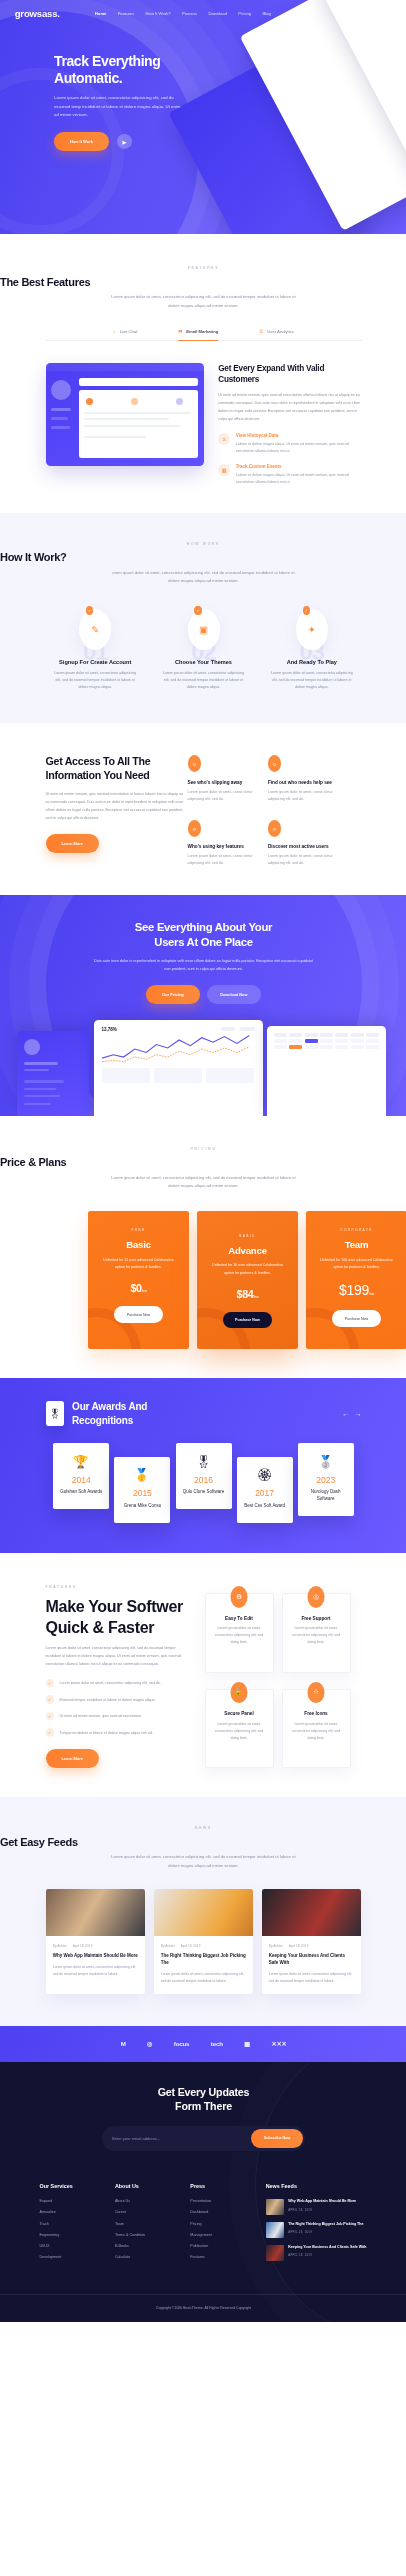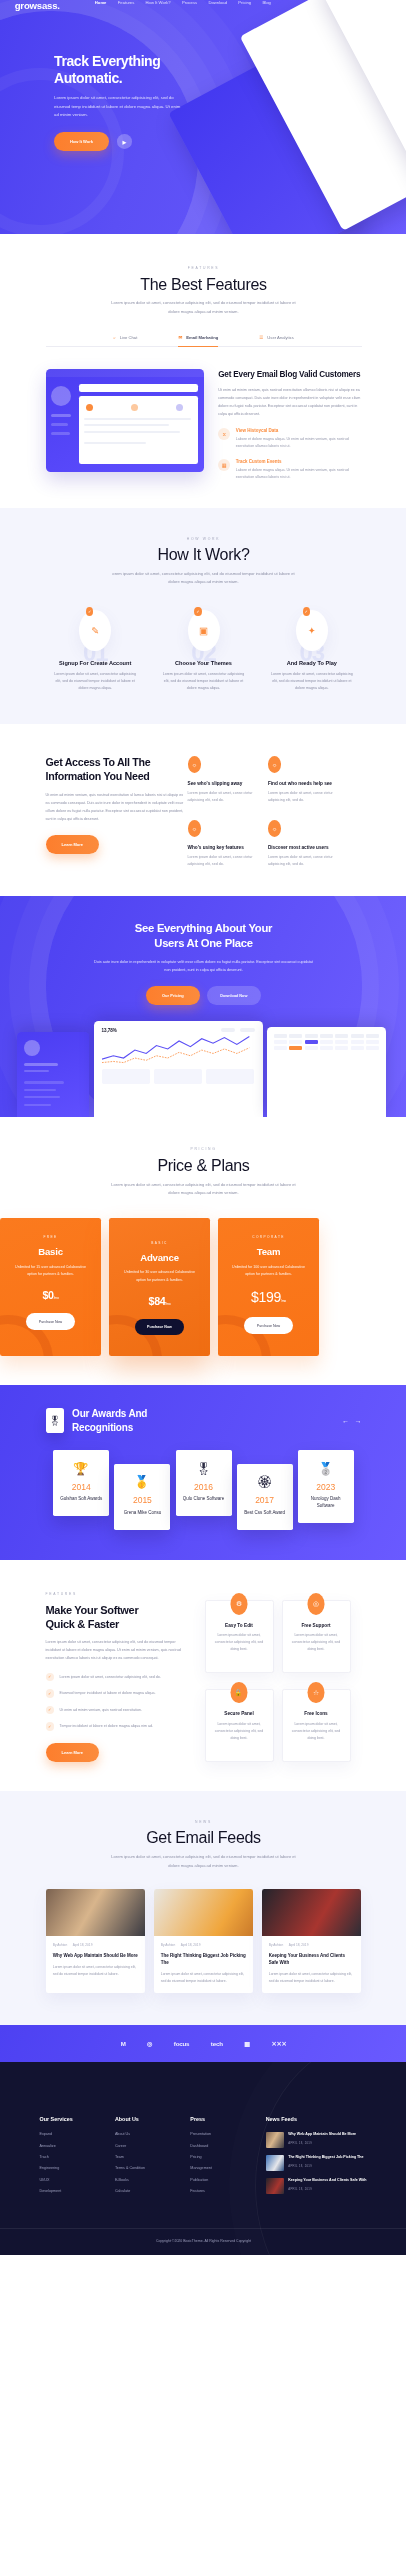--- a/index.html
+++ b/index.html
@@ -6,21 +6,21 @@
   body{width:407px;font-family:"Liberation Sans",sans-serif;background:#fff;color:#2b2b43;-webkit-font-smoothing:antialiased}
   .wrap{width:407px;margin:0 auto}
   .inner{width:316px;margin:0 auto}
 
   
   .hero{position:relative;height:234px;overflow:hidden;
     background:linear-gradient(110deg,#4a3ff0 0%,#5b4ff5 40%,#6c5cff 100%)}
   .hero .rings{position:absolute;left:-96px;top:11.3px;width:294px;height:294px;border-radius:50%;
     box-shadow:0 0 0 16px rgba(255,255,255,.045),0 0 0 33px rgba(255,255,255,.04),0 0 0 52px rgba(255,255,255,.035),0 0 0 73px rgba(255,255,255,.03);}
   .hero .ring2{position:absolute;left:-45px;top:68px;width:169px;height:169px;border-radius:50%;border:12.4px solid rgba(255,255,255,.05)}
-  nav{position:relative;z-index:5;display:flex;height:27px;padding:0 14.7px}
+  nav{position:relative;z-index:5;display:flex;align-items:center;height:27px;padding:0 14.7px}
   .logo{font-size:9.6px;font-weight:700;color:#fff;letter-spacing:-0.2px}
   .navlinks{display:flex;gap:11.3px;margin-left:35px}
   .navlinks a{font-size:4.2px;color:rgba(255,255,255,.78);text-decoration:none}
   .navlinks a.active{color:#fff;font-weight:700}
   .navbtn{margin-left:auto;background:rgba(255,255,255,.16);color:#fff;font-size:4px;font-weight:700;
     border:0;border-radius:10.2px;padding:5.1px 10.2px;cursor:pointer}
   .hero-copy{position:relative;z-index:4;padding:26px 0 0 54px;width:186px}
   .hero-copy h1{font-size:14px;line-height:1.18;color:#fff;font-weight:700;letter-spacing:-0.4px}
   .hero-copy p{margin-top:8px;font-size:4.3px;line-height:2;color:rgba(255,255,255,.8)}
   .hero-actions{display:flex;align-items:center;gap:8px;margin-top:12.4px}
@@ -30,21 +30,21 @@
     align-items:center;justify-content:center;color:#fff;font-size:5.1px;cursor:pointer}
   .hero-art{position:absolute;right:-34px;top:4.5px;width:249px;height:243px;transform:rotate(-28deg);z-index:3}
   .hero-art .panel{position:absolute;background:#fff;border-radius:4.5px;box-shadow:0 10.2px 22.6px rgba(20,10,80,.22)}
   .hero-art .p1{left:0;top:40px;width:119px;height:186px;background:linear-gradient(160deg,#4338f0,#5b4df7)}
   .hero-art .p2{left:99px;top:5.6px;width:102px;height:220px}
   .hero-art .p3{left:192px;top:-5.6px;width:85px;height:226px}
 
   
   section{position:relative}
   .eyebrow{text-align:center;font-size:3.4px;letter-spacing:1.7px;color:#a6a9bd;text-transform:uppercase}
-  .sec-title{text-align:center;font-size:16px;font-weight:400;color:#121225;margin-top:5.6px;letter-spacing:-0.3px}
+  .sec-title{font-size:11px;font-weight:700;color:#121225;margin-top:5.6px;letter-spacing:-0.3px}
   .sec-sub{text-align:center;font-size:4.1px;line-height:2.1;color:#8d90a6;margin:5.6px auto 0;max-width:186px}
 
   
   .features{background:#fff;padding:32px 0 27px}
   .tabs{display:flex;justify-content:center;gap:41px;margin-top:19px;border-bottom:0.6px solid #ececf3;
     width:316px;margin-left:auto;margin-right:auto}
   .tab{display:flex;align-items:center;gap:4px;padding-bottom:5.6px;font-size:4.2px;color:#7d8096;cursor:pointer;
     border-bottom:1.1px solid transparent;margin-bottom:-0.6px}
   .tab.active{border-bottom-color:#fb8b3c;color:#4b4e66;font-weight:700}
   .tab .ic{color:#fb8b3c;font-size:4.5px;line-height:1}
@@ -101,21 +101,21 @@
     padding:6.2px 13.6px;cursor:pointer}
   .dash{position:relative;margin:16px auto 0;width:373px;display:flex;gap:4.5px;align-items:flex-end}
   .dash .col{background:#fff;border-radius:4.5px 4.5px 0 0;box-shadow:0 -3.4px 14.7px rgba(20,10,80,.18);overflow:hidden}
   .dash .c1{width:72px;height:85px;background:linear-gradient(160deg,#4b3df2,#6050ff)}
   .dash .c2{width:169px;height:96px;background:#fff}
   .dash .c3{width:119px;height:90px;background:#fff}
   .spark{width:100%;height:33px;display:block}
 
   
   .pricing{background:#fff;padding:30.5px 0 29px}
-  .plans{display:flex;justify-content:flex-start;gap:8px;margin-top:20.3px}
+  .plans{display:flex;justify-content:flex-end;gap:8px;margin-top:20.3px}
   .plan{width:101px;border-radius:2.3px;padding:17px 10.2px 14.7px;text-align:center;position:relative;overflow:hidden;
     background:linear-gradient(160deg,#fb7a1e,#f97316);box-shadow:0 9px 19px rgba(250,120,30,.2)}
   .plan.featured{background:linear-gradient(160deg,#f97a22,#ef6d12);padding-top:22.6px;padding-bottom:20.3px;
     box-shadow:0 12.4px 25px rgba(240,110,20,.32)}
   .plan .swoosh{position:absolute;left:-37px;bottom:-49px;width:90px;height:90px;border-radius:50%;
     border:9px solid rgba(190,60,10,.22)}
   .plan .tag{position:relative;font-size:3.2px;letter-spacing:1.4px;color:rgba(255,255,255,.88);text-transform:uppercase}
   .plan h3{position:relative;margin-top:6.8px;font-size:9.6px;font-weight:700;color:#fff;letter-spacing:-0.2px}
   .plan .desc{position:relative;margin-top:6.8px;font-size:3.6px;line-height:2.1;color:rgba(255,255,255,.92)}
   .plan .price{position:relative;margin-top:10.2px;font-size:10.7px;font-weight:700;color:#fff;letter-spacing:-0.3px}
@@ -140,21 +140,21 @@
   .aw-card.low{margin-top:13.6px}
   .aw-card .emoji{font-size:12.4px;line-height:1}
   .aw-card .yr{margin-top:6.8px;font-size:8.5px;color:#fb8b3c;font-weight:400}
   .aw-card .nm{margin-top:3.4px;font-size:4.5px;line-height:1.6;color:#2b2b43}
 
   
   .quick{background:#fff;padding:32px 0 29px}
   .q-row{display:flex;gap:18px}
   .q-left{width:141px}
   .q-left .eyebrow{text-align:left}
-  .q-left h2{margin-top:6.8px;font-size:11px;line-height:1.32;font-weight:700;color:#121225;letter-spacing:-0.3px}
+  .q-left h2{margin-top:6.8px;font-size:16px;line-height:1.32;font-weight:700;color:#121225;letter-spacing:-0.3px}
   .q-left > p{margin-top:7.3px;font-size:3.7px;line-height:2.1;color:#8d90a6}
   .q-list{margin-top:10.2px}
   .q-li{display:flex;align-items:center;gap:5.6px;margin-bottom:8px}
   .q-li .tick{width:8.5px;height:8.5px;border-radius:50%;background:#fdeee2;color:#fb8b3c;font-size:4px;
     display:flex;align-items:center;justify-content:center;flex:none}
   .q-li span.t{font-size:3.6px;color:#8d90a6}
   .q-right{flex:1;display:flex;flex-wrap:wrap;gap:8px}
   .q-card{width:69px;background:#fff;border:0.6px solid #f0f0f6;border-radius:2.3px;padding:14.7px 6.8px 11.3px;
     text-align:center;position:relative;box-shadow:0 5.6px 14.7px rgba(90,90,160,.07);margin-top:8px}
   .q-card .oval{position:absolute;left:50%;transform:translateX(-50%);top:-8px;width:17px;height:21.5px;
@@ -286,21 +286,21 @@
           <div class="card" style="left:38px;top:49px;width:107px;height:2.3px;background:#eef0f7"></div>
           <div class="card" style="left:38px;top:55px;width:85px;height:2.3px;background:#eef0f7"></div>
           <div class="card" style="left:38px;top:62px;width:96px;height:2.3px;background:#eef0f7"></div>
           <div class="card" style="left:38px;top:73px;width:62px;height:2.3px;background:#eef0f7"></div>
           <div class="card" style="left:5.6px;top:45px;width:20.3px;height:2.8px;border-radius:1.7px;background:rgba(255,255,255,.28)"></div>
           <div class="card" style="left:5.6px;top:54px;width:17px;height:2.8px;border-radius:1.7px;background:rgba(255,255,255,.2)"></div>
           <div class="card" style="left:5.6px;top:63px;width:18.6px;height:2.8px;border-radius:1.7px;background:rgba(255,255,255,.2)"></div>
         </div>
 
         <div class="feat-text">
-          <h3>Get Every Email Blog Valid Customers</h3>
+          <h3>Get Every Expand With Valid Customers</h3>
           <p>Ut enim ad minim veniam, quis nostrud exercitation ullamco laboris nisi ut aliquip ex ea commodo consequat. Duis aute irure dolor in reprehendent in voluptate velit esse cilum dolore eu fugiat nulla pariatur. Excepteur sint occaecat cupidatat non proident, sunt in culpa qui officia deserunt.</p>
 
           <div class="mini">
             <div class="bubble">⧖</div>
             <div>
               <h4>View Histoycal Data</h4>
               <p>Labore et dolore magna aliqua. Ut enim ad minim veniam, quis nostrud exercitation ullamco laboris nisi ut.</p>
             </div>
           </div>
           <div class="mini">
@@ -592,21 +592,21 @@
             <h4>Free Icons</h4>
             <p>Lorem ipsum dolor sit amet, consectetur adipisicing elit, sed doing best.</p>
           </div>
         </div>
       </div>
     </div>
   </section>
 
   <section class="news">
     <div class="eyebrow">NEWS</div>
-    <h2 class="sec-title">Get Email Feeds</h2>
+    <h2 class="sec-title">Get Easy Feeds</h2>
     <p class="sec-sub">Lorem ipsum dolor sit amet, consectetur adipisicing elit, sed do eiusmod tempor incididunt ut labore et dolore magna aliqua ad minim veniam.</p>
 
     <div class="news-list">
       <div class="news-card">
         <div class="news-img ni1"></div>
         <div class="news-body">
           <div class="news-meta">
             <span>By Ashton</span>
             <span>April 18, 2019</span>
           </div>
@@ -647,20 +647,30 @@
       <div class="brand">focus</div>
       <div class="brand">tech</div>
       <div class="brand">▦</div>
       <div class="brand">✕✕✕</div>
     </div>
   </section>
 
   <footer>
     <div class="arc"></div>
 
+    <div class="f-head">
+      <h2>
+        <span>Get Every Updates</span><br>
+        <span>Form There</span>
+      </h2>
+      <div class="sub-form">
+        <input type="text" placeholder="Enter your email address..." style="">
+        <button class="sub-btn">Subscribe Now</button>
+      </div>
+    </div>
 
     <div class="f-cols">
       <div class="f-col">
         <h5>Our Services</h5>
         <a href="#">Expand</a>
         <a href="#">Annualize</a>
         <a href="#">Trach</a>
         <a href="#">Engineering</a>
         <a href="#">UI/UX</a>
         <a href="#">Development</a>

